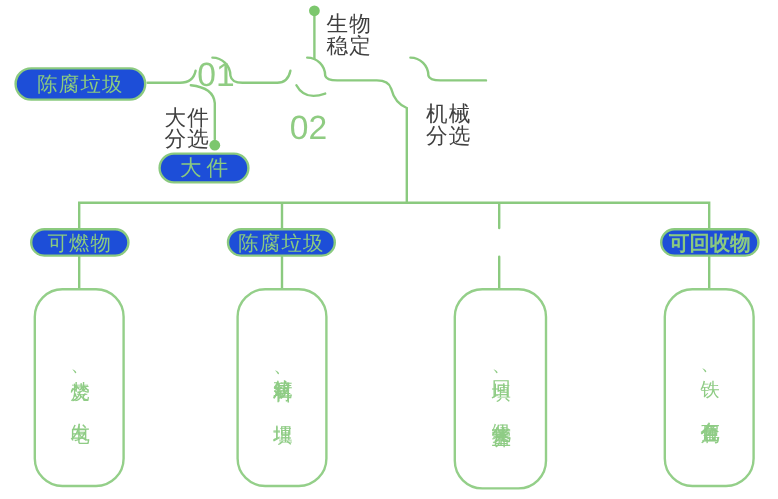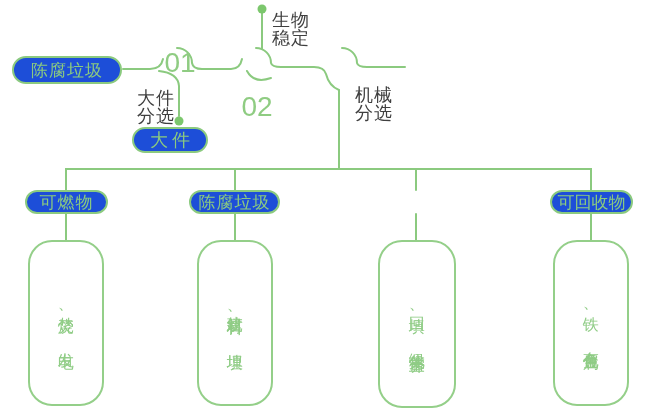--- a/index.html
+++ b/index.html
@@ -12,21 +12,21 @@
     position:absolute;box-sizing:border-box;border:2px solid #8bca7f;border-radius:999px;
     display:flex;align-items:center;justify-content:center;
     color:#8bca7f;background:#1d4ed8;letter-spacing:1px;
   }
   .pill-source{left:12px;top:56px;width:110px;height:28px;font-size:17px;}
   .pill-dajian{left:132px;top:127px;width:76px;height:26px;font-size:18px;letter-spacing:4px;padding-left:4px;}
   .pill-cat{top:190px;height:24px;font-size:17px;}
   .pill-cat1{left:25px;width:83px;}
   .pill-cat2{left:189px;width:91px;}
   .pill-cat3{left:376px;width:80px;letter-spacing:4px;padding-left:4px;}
-  .pill-cat4{left:550px;width:83px;letter-spacing:0;}
+  .pill-cat4{left:550px;width:83px;letter-spacing:0;font-weight:bold;}
   .num{
     position:absolute;width:44px;top:49px;text-align:center;
     font-size:28px;line-height:1;color:#8fcc82;font-weight:400;
   }
   .num1{left:158px;}
   .num2{left:235px;margin-top:44px;}
   .num3{left:319px;}
   .blabel{
     position:absolute;color:#3f3f3f;font-size:18px;line-height:18px;
     white-space:pre-line;letter-spacing:1px;

